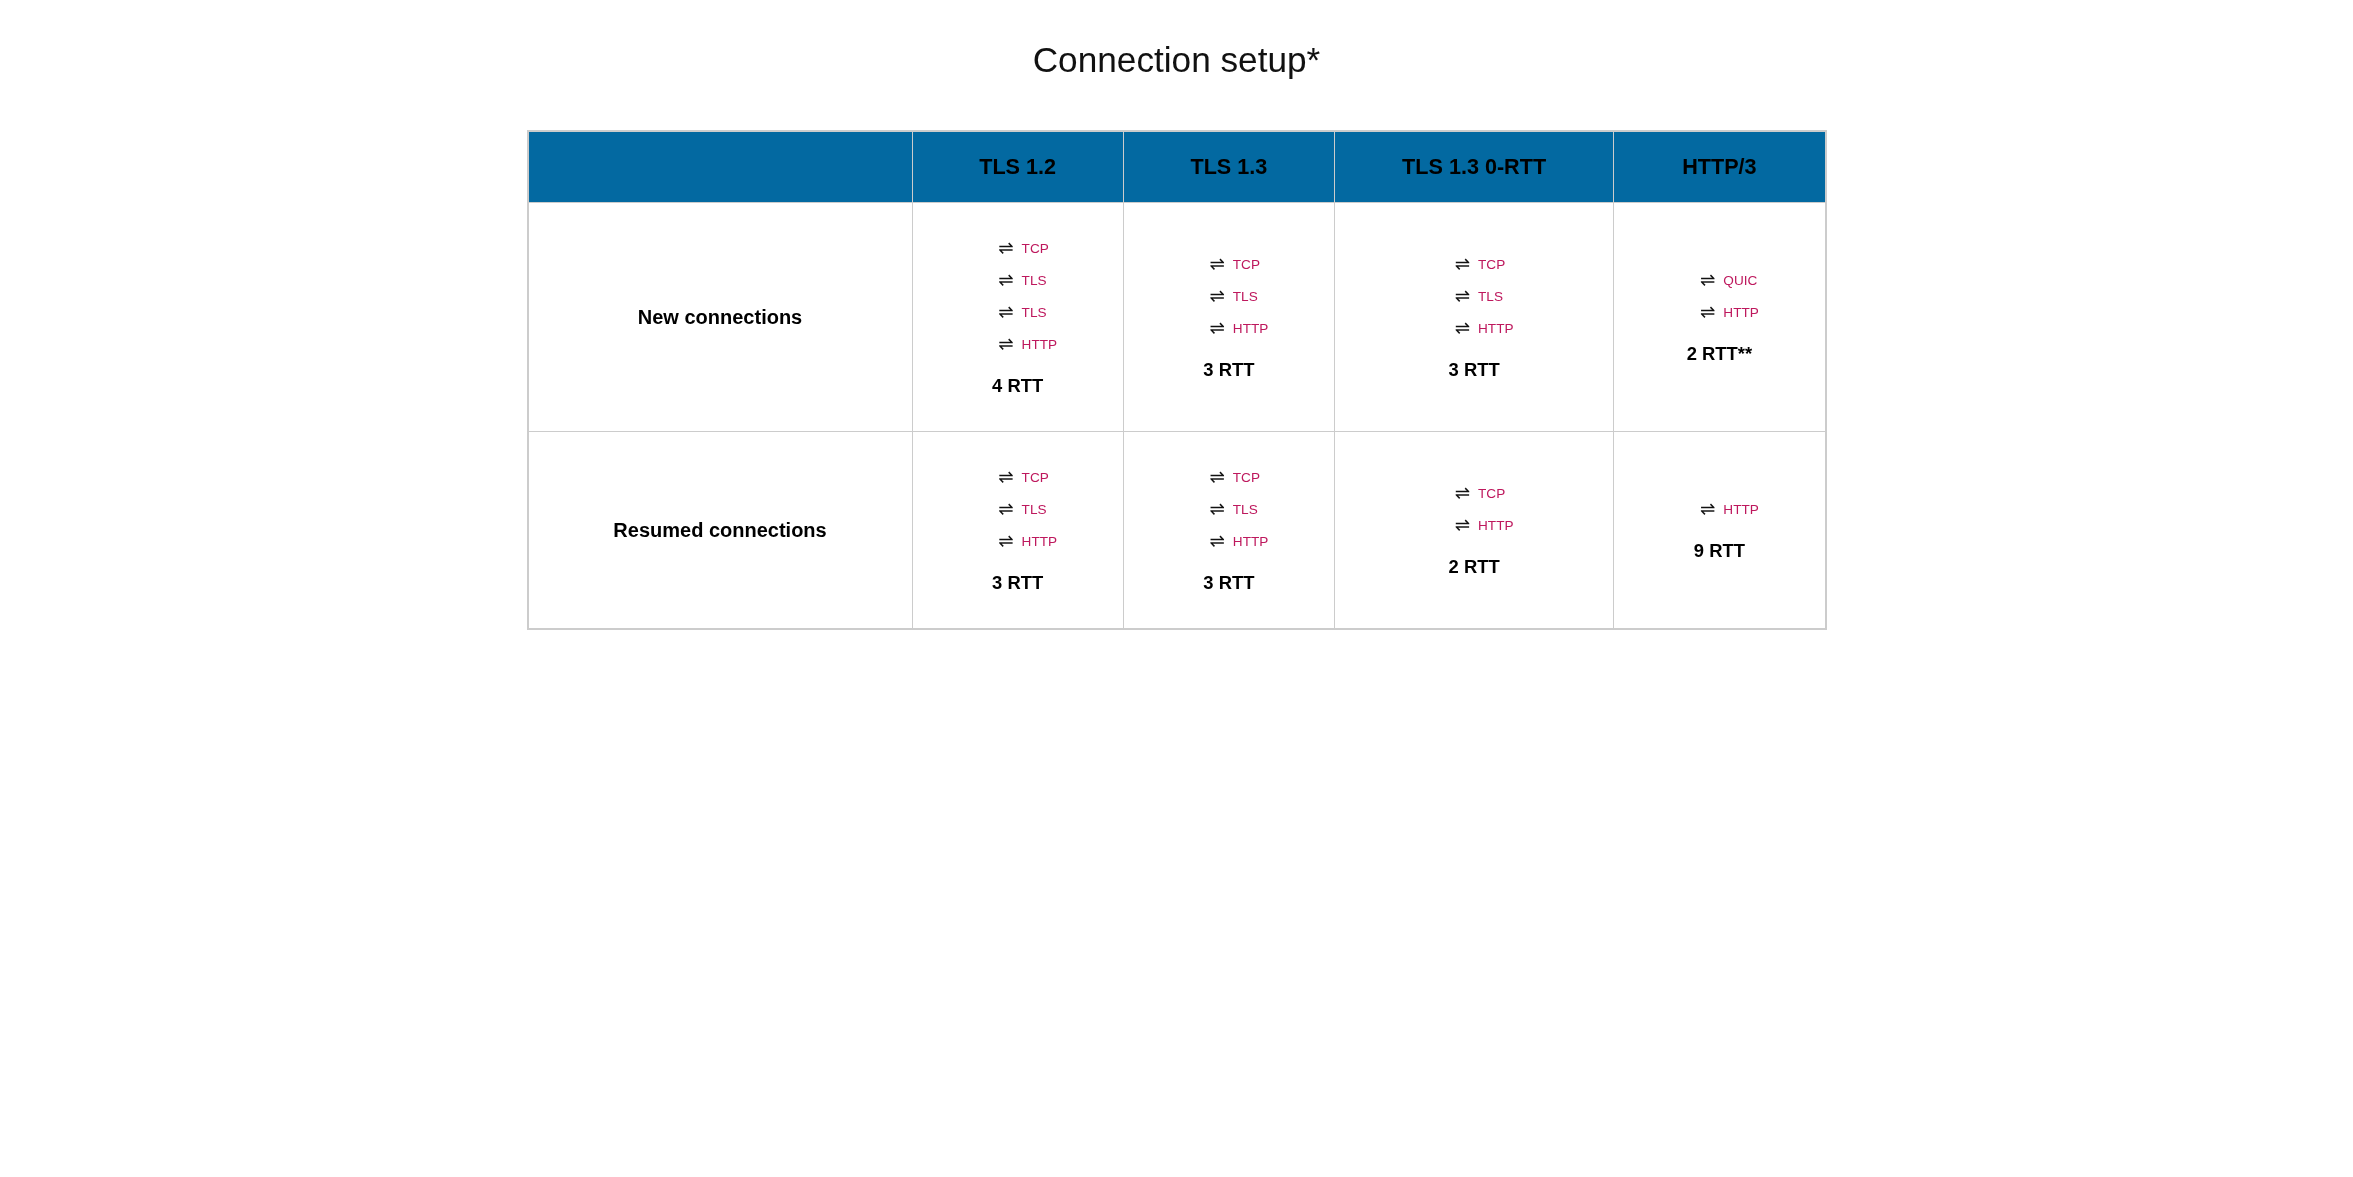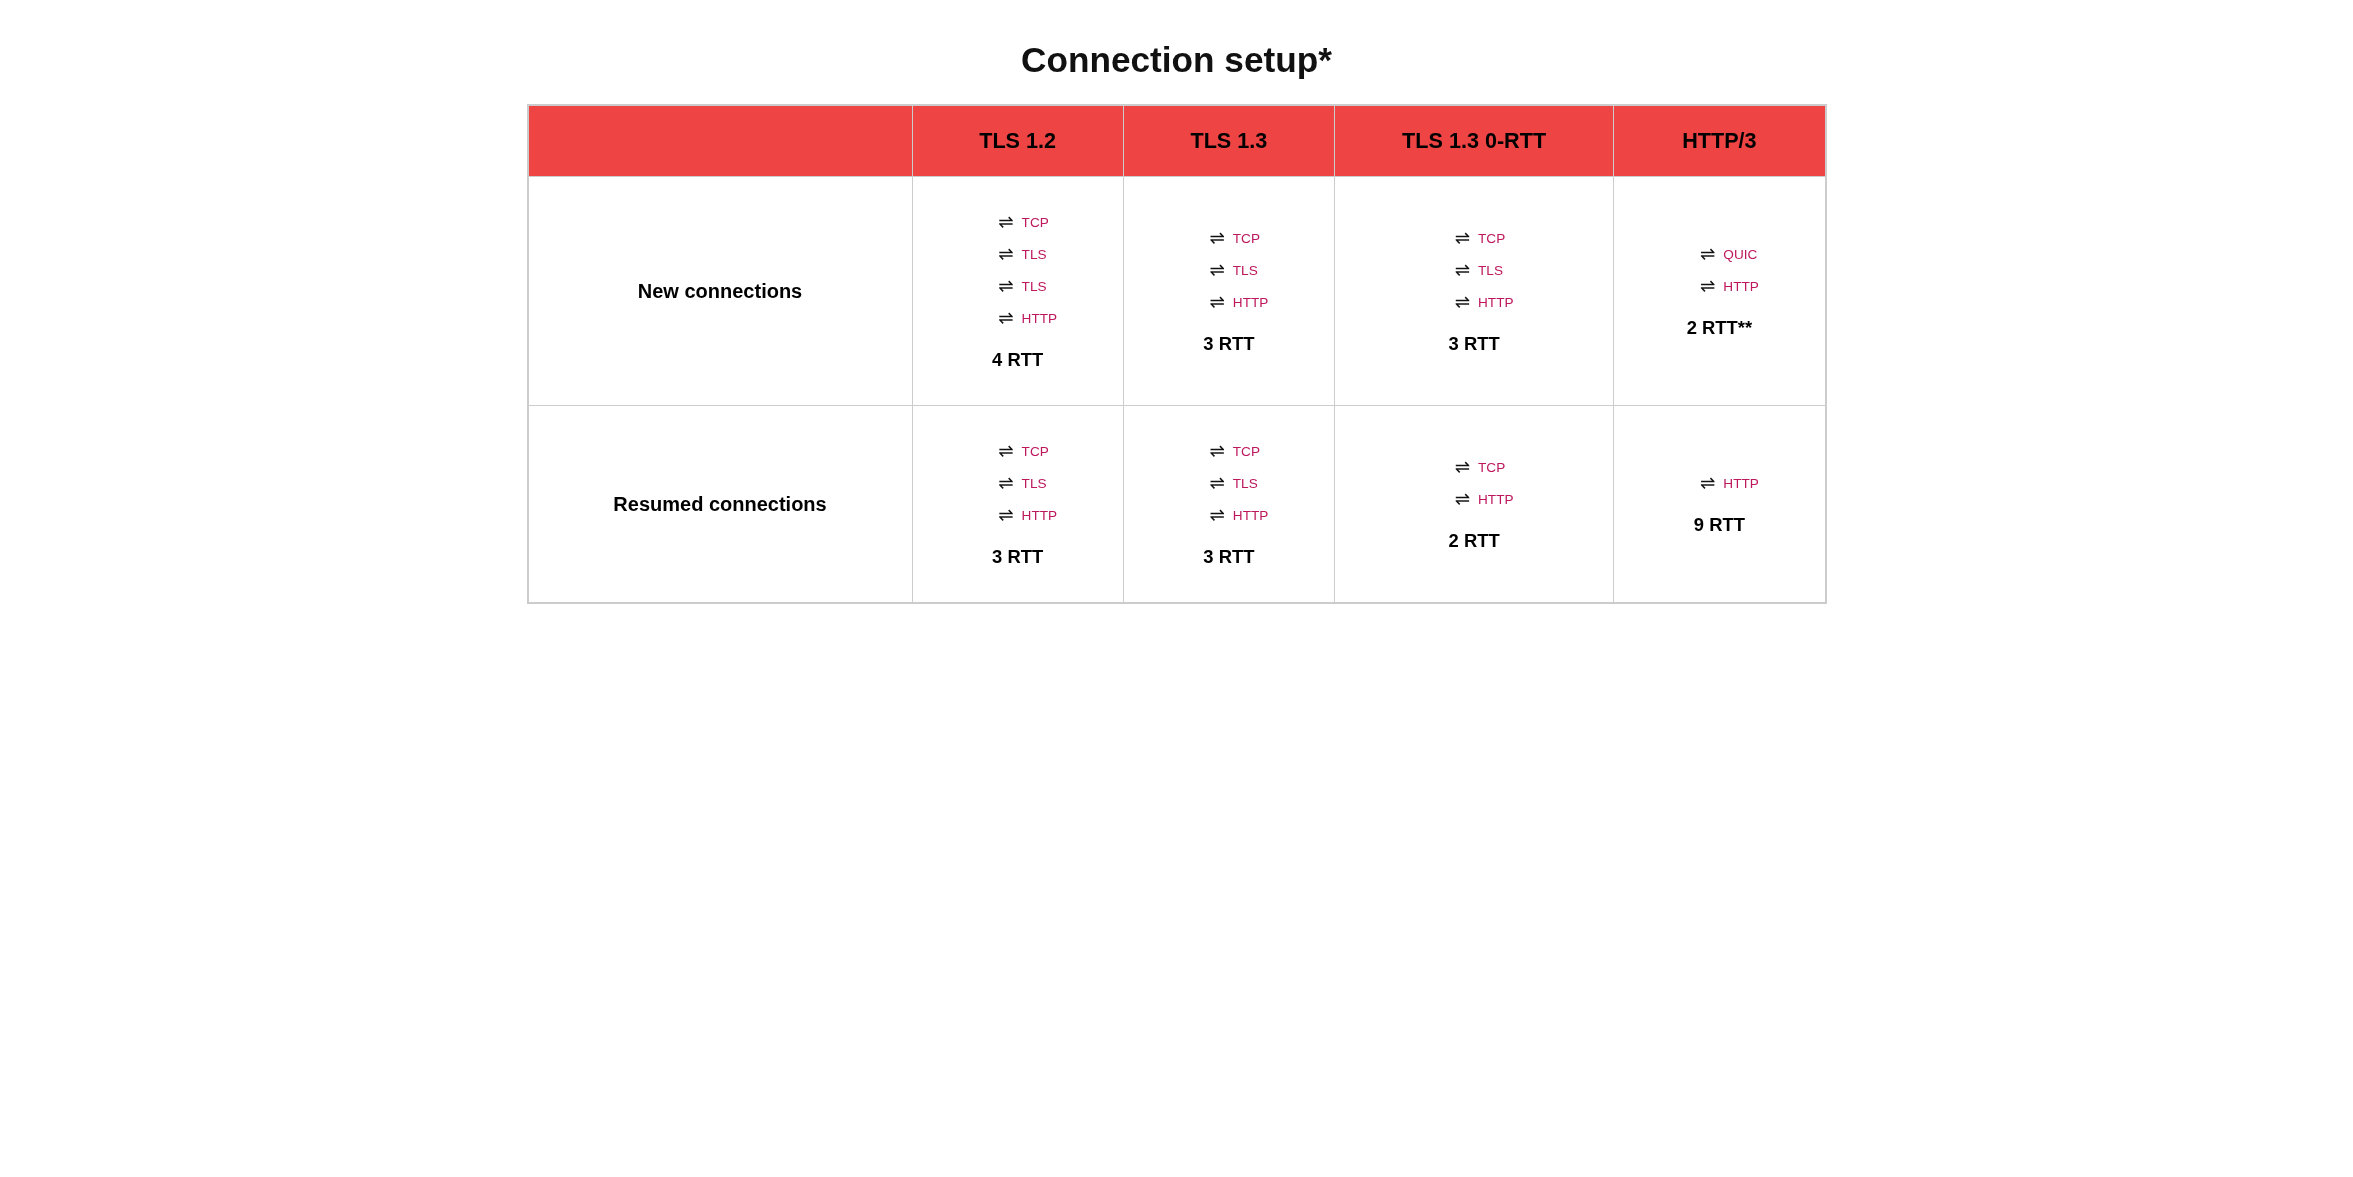--- a/index.html
+++ b/index.html
@@ -13,22 +13,22 @@
       font-family: Arial, Helvetica, sans-serif;
       display: flex;
       flex-direction: column;
       align-items: center;
       padding: 40px 20px 60px;
       min-height: 100vh;
     }
 
     .page-title {
       font-size: 2.2rem;
-      font-weight: 700;
-      margin-bottom: 24px;
+      font-weight: 400;
+      margin-bottom: 50px;
       text-align: center;
       color: #111;
     }
 
     .table-wrapper {
       width: 90%;
       max-width: 1300px;
       border: 1px solid #ccc;
     }
 
@@ -41,21 +41,21 @@
       border: 1px solid #ccc;
       text-align: center;
       vertical-align: middle;
       padding: 16px 20px;
     }
 
     .col-header {
       font-size: 1.35rem;
       font-weight: 900;
       padding: 22px 20px;
-      background: #ef4444;
+      background: #0369a1;
     }
 
     .row-header {
       font-size: 1.25rem;
       font-weight: 900;
       text-align: center;
       line-height: 1.4;
     }
 
     .cell-content {

